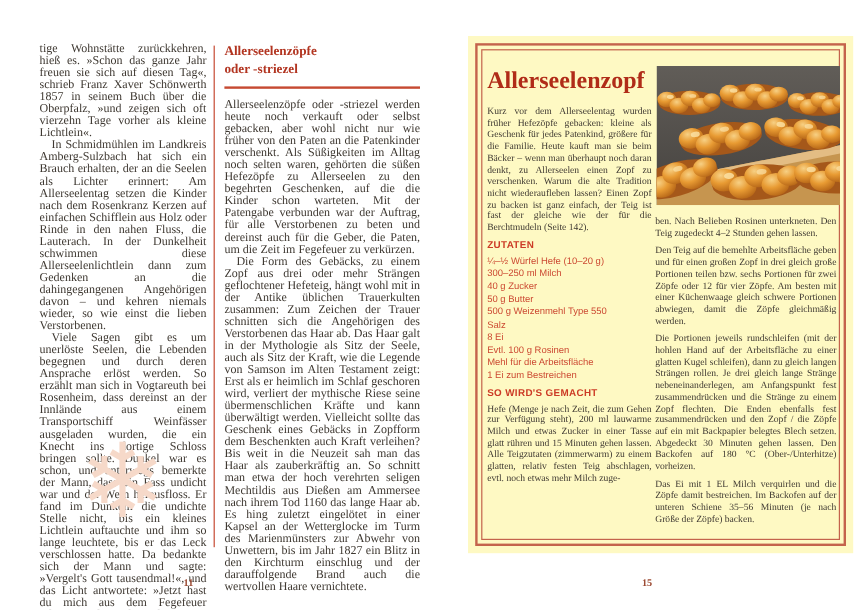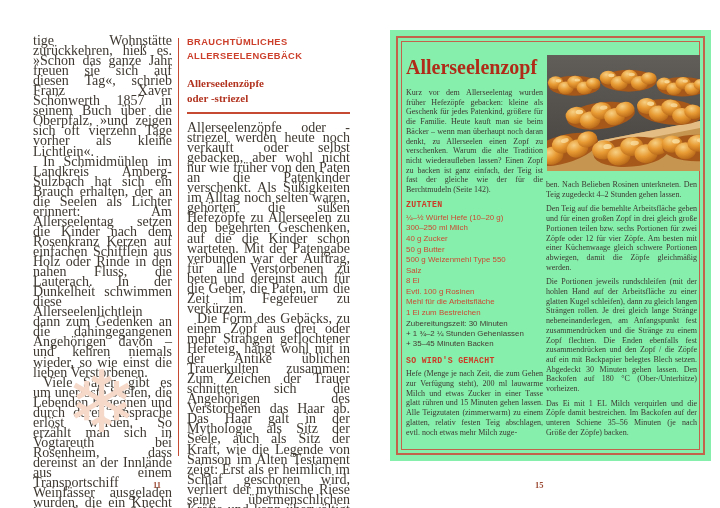--- a/index.html
+++ b/index.html
@@ -2,42 +2,42 @@
 <html lang="de"><head>
 <meta charset="utf-8">
 <style>
   html,body{margin:0;padding:0;}
   body{width:720px;height:508px;background:#ffffff;position:relative;overflow:hidden;
        font-family:"Liberation Serif",serif;color:#3e3831;}
   
   .lcol1{position:absolute;left:33px;top:36px;width:139px;}
   .lcol2{position:absolute;left:187px;top:36px;width:163px;}
   .divider{position:absolute;left:178px;top:38px;width:1px;height:418px;background:#c64a32;}
-  .body-p{font-size:14px;line-height:10.05px;text-align:justify;margin:0;}
+  .body-p{font-size:10px;line-height:10.05px;text-align:justify;margin:0;}
   .lcol1 .body-p + .body-p, .lcol2 .body-p + .body-p{text-indent:10px;}
   .kicker{font-family:"Liberation Sans",sans-serif;font-weight:bold;font-size:9.3px;
           line-height:13.5px;color:#cc3f2b;letter-spacing:.4px;white-space:pre-line;margin:0 0 13px 0;}
   .subhead{font-size:11px;line-height:14.5px;font-weight:bold;color:#b23420;
            white-space:pre-line;margin:0 0 7px 0;}
   .rule{border:none;border-top:2px solid #c64a32;margin:0 0 9px 0;}
   .snowflake{position:absolute;left:52px;top:352px;width:100px;text-align:center;
              font-family:"DejaVu Sans",sans-serif;font-size:86px;line-height:100px;
              color:#f6d9c9;user-select:none;}
   .pagenum{position:absolute;top:480px;font-size:8.5px;font-weight:bold;color:#9c4a33;}
   #pn-left{left:153px;} #pn-right{left:535px;}
   
-  .panel{position:absolute;left:390px;top:30px;width:321px;height:431px;background:#86efac;}
+  .panel{position:absolute;left:390px;top:30px;width:321px;height:431px;background:#fef9c3;}
   .frame-outer{position:absolute;left:6px;top:6px;right:6px;bottom:6px;border:2px solid #c4634c;pointer-events:none;}
   .frame-inner{position:absolute;left:11px;top:11px;right:11px;bottom:11px;border:1px solid #c4634c;pointer-events:none;}
   .r-title{position:absolute;left:16px;top:26px;font-size:20px;font-weight:bold;color:#b02c18;margin:0;}
   .photo{position:absolute;left:157px;top:25px;width:153px;height:116px;overflow:hidden;}
   .rcol1{position:absolute;left:16px;top:58px;width:137px;}
   .rcol2{position:absolute;left:156px;top:150px;width:151px;}
   .r-p{font-size:8px;line-height:9.7px;text-align:justify;margin:0 0 5px 0;}
-  .sec-head{font-family:Liberation Mono, monospace;font-weight:bold;font-size:8.2px;
+  .sec-head{font-family:Liberation Sans, sans-serif;font-weight:bold;font-size:8.2px;
             letter-spacing:.3px;color:#cc3b26;margin:4px 0 4px 0;}
   .ing{font-family:"Liberation Sans",sans-serif;font-size:7.9px;line-height:10.6px;
        color:#cc4a33;}
   .meta{font-family:"Liberation Sans",sans-serif;font-size:7.9px;line-height:10.2px;
         color:#463b33;}
   .yield{margin:7px 0 8px 0;}
   .times{margin:0 0 7px 0;}
 </style>
 </head>
 <body>
@@ -45,22 +45,20 @@
 <div class="lcol1">
 
 <p class="body-p">tige Wohnstätte zurückkehren, hieß es. »Schon das ganze Jahr freuen sie sich auf diesen Tag«, schrieb Franz Xaver Schönwerth 1857 in seinem Buch über die Oberpfalz, »und zeigen sich oft vierzehn Tage vorher als kleine Lichtlein«.</p>
     <p class="body-p">In Schmidmühlen im Landkreis Amberg-Sulzbach hat sich ein Brauch erhalten, der an die Seelen als Lichter erinnert: Am Allerseelentag setzen die Kinder nach dem Rosenkranz Kerzen auf einfachen Schifflein aus Holz oder Rinde in den nahen Fluss, die Lauterach. In der Dunkelheit schwimmen diese Allerseelenlichtlein dann zum Gedenken an die dahingegangenen Angehörigen davon – und kehren niemals wieder, so wie einst die lieben Verstorbenen.</p>
     <p class="body-p">Viele Sagen gibt es um unerlöste Seelen, die Lebenden begegnen und durch deren Ansprache erlöst werden. So erzählt man sich in Vogtareuth bei Rosenheim, dass dereinst an der Innlände aus einem Transportschiff Weinfässer ausgeladen wurden, die ein Knecht ins dortige Schloss bringen sollte. Dunkel war es schon, und unterwegs bemerkte der Mann, dass ein Fass undicht war und der Wein herausfloss. Er fand im Dunkeln die undichte Stelle nicht, bis ein kleines Lichtlein auftauchte und ihm so lange leuchtete, bis er das Leck verschlossen hatte. Da bedankte sich der Mann und sagte: »Vergelt's Gott tausendmal!«, und das Licht antwortete: »Jetzt hast du mich aus dem Fegefeuer erlöst!«, und verschwand.</p>
   </div>
 
 <div class="divider"></div>
 
 <div class="lcol2">
-  <p class="kicker">BRAUCHTÜMLICHES
-ALLERSEELENGEBÄCK</p>
   <p class="subhead">Allerseelenzöpfe
 oder -striezel</p>
   <hr class="rule">
   <div>
 
   <p class="body-p">Allerseelenzöpfe oder -striezel werden heute noch verkauft oder selbst gebacken, aber wohl nicht nur wie früher von den Paten an die Patenkinder verschenkt. Als Süßigkeiten im Alltag noch selten waren, gehörten die süßen Hefezöpfe zu Allerseelen zu den begehrten Geschenken, auf die die Kinder schon warteten. Mit der Patengabe verbunden war der Auftrag, für alle Verstorbenen zu beten und dereinst auch für die Geber, die Paten, um die Zeit im Fegefeuer zu verkürzen.</p>
       <p class="body-p">Die Form des Gebäcks, zu einem Zopf aus drei oder mehr Strängen geflochtener Hefeteig, hängt wohl mit in der Antike üblichen Trauerkulten zusammen: Zum Zeichen der Trauer schnitten sich die Angehörigen des Verstorbenen das Haar ab. Das Haar galt in der Mythologie als Sitz der Seele, auch als Sitz der Kraft, wie die Legende von Samson im Alten Testament zeigt: Erst als er heimlich im Schlaf geschoren wird, verliert der mythische Riese seine übermenschlichen Kräfte und kann überwältigt werden. Vielleicht sollte das Geschenk eines Gebäcks in Zopfform dem Beschenkten auch Kraft verleihen? Bis weit in die Neuzeit sah man das Haar als zauberkräftig an. So schnitt man etwa der hoch verehrten seligen Mechtildis aus Dießen am Ammersee nach ihrem Tod 1160 das lange Haar ab. Es hing zuletzt eingelötet in einer Kapsel an der Wetterglocke im Turm des Marienmünsters zur Abwehr von Unwettern, bis im Jahr 1827 ein Blitz in den Kirchturm einschlug und der darauffolgende Brand auch die wertvollen Haare vernichtete.</p>
     </div>
 </div>
 
@@ -120,26 +118,20 @@
         <div class="ing">300–250 ml Milch</div>
         <div class="ing">40 g Zucker</div>
         <div class="ing">50 g Butter</div>
         <div class="ing">500 g Weizenmehl Type 550</div>
         <div class="ing">Salz</div>
         <div class="ing">8 Ei</div>
         <div class="ing">Evtl. 100 g Rosinen</div>
         <div class="ing">Mehl für die Arbeitsfläche</div>
         <div class="ing">1 Ei zum Bestreichen</div>
       </div>
-    <div class="times">
-
-    <div class="meta">Zubereitungszeit: 30 Minuten</div>
-        <div class="meta">+ 1 ¾–2 ¼ Stunden Gehenlassen</div>
-        <div class="meta">+ 35–45 Minuten Backen</div>
-      </div>
     <p class="sec-head">SO WIRD'S GEMACHT</p>
     <div>
 
     <p class="r-p">Hefe (Menge je nach Zeit, die zum Gehen zur Verfügung steht), 200 ml lauwarme Milch und etwas Zucker in einer Tasse glatt rühren und 15 Minuten gehen lassen. Alle Teigzutaten (zimmerwarm) zu einem glatten, relativ festen Teig abschlagen, evtl. noch etwas mehr Milch zuge-</p>
       </div>
   </div>
 
   <div class="rcol2">
 
   <p class="r-p">ben. Nach Belieben Rosinen unterkneten. Den Teig zugedeckt 4–2 Stunden gehen lassen.</p>

